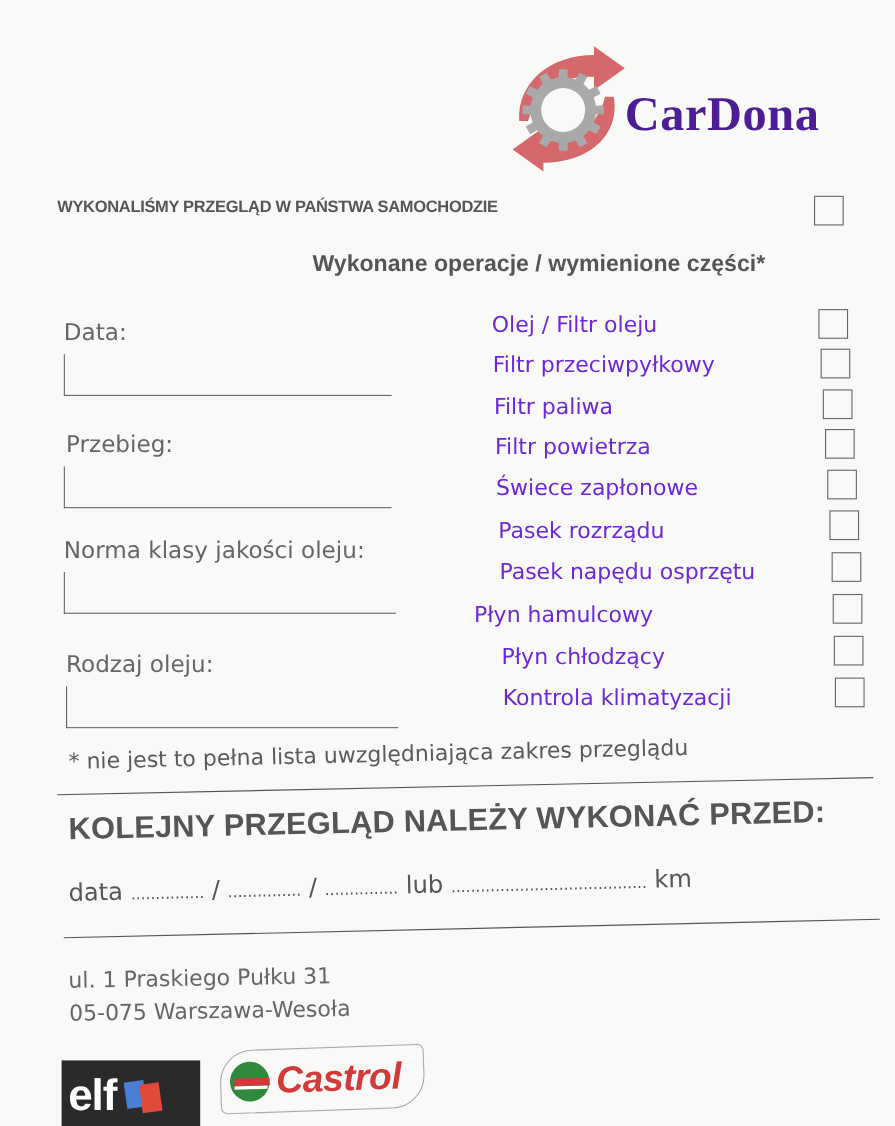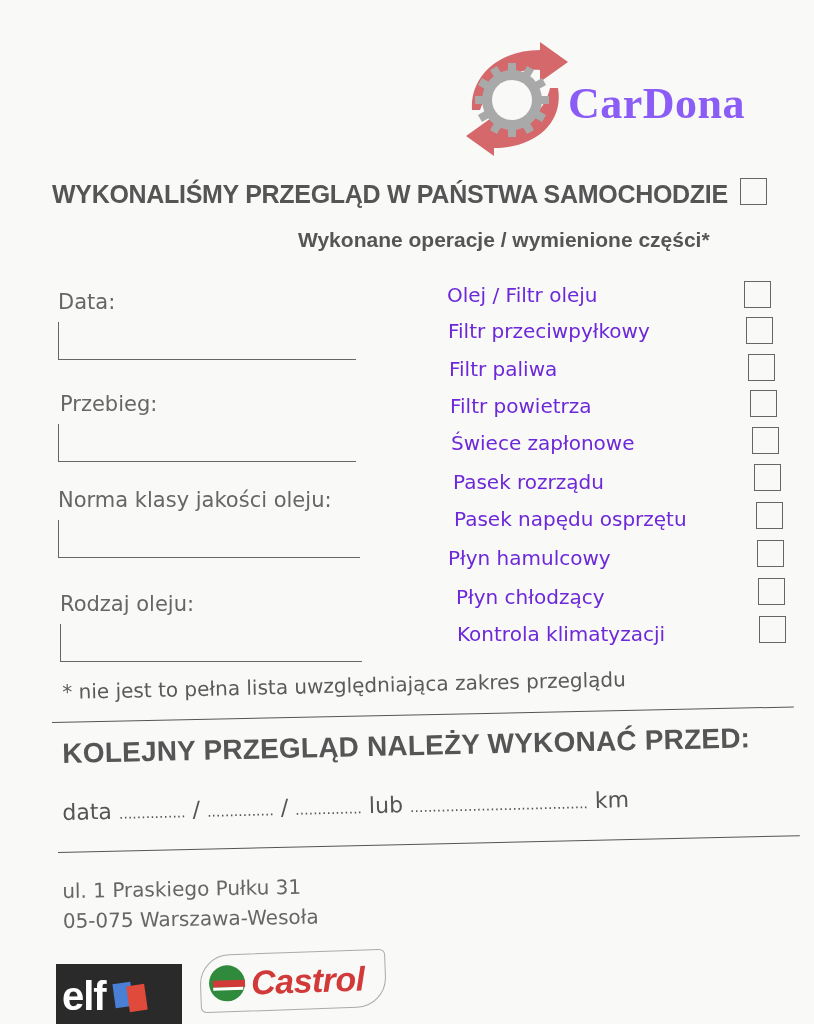--- a/index.html
+++ b/index.html
@@ -14,35 +14,35 @@
   .title {
     left: 46px; top: 52px;
     font-family: "Liberation Sans", sans-serif;
     font-weight: bold; font-size: 32px; line-height: 42px;
     color: #5b5b5b; letter-spacing: 0.5px;
   }
   .logo { left: 460px; top: 40px; width: 330px; height: 118px; }
   .brand {
     left: 568px; top: 78px;
     font-family: "Liberation Serif", serif; font-weight: bold;
-    font-size: 44px; color: #8b5cf6; letter-spacing: 0.5px;
+    font-size: 44px; color: #4c1d95; letter-spacing: 0.5px;
   }
   .headline {
     left: 52px; top: 180px;
     font-family: "Liberation Sans", sans-serif; font-weight: bold;
-    font-size: 25px; color: #555; letter-spacing: -0.3px;
+    font-size: 15px; color: #555; letter-spacing: -0.3px;
   }
   .cb {
     width: 27px; height: 27px; border: 1.6px solid #666; box-sizing: border-box;
     background: transparent;
   }
   .subhead {
     left: 284px; top: 228px;
     font-family: "Liberation Sans", sans-serif; font-weight: bold;
-    font-size: 21px; color: #555; margin-left: 14px;
+    font-size: 21px; color: #555;
   }
   .field-label { font-size: 21px; color: #666; font-family: "DejaVu Sans", sans-serif; }
   .field-line {
     border-left: 1.6px solid #666; border-bottom: 1.6px solid #666;
     width: 298px; height: 38px; box-sizing: border-box;
   }
   .op-item {
     font-size: 20px; color: #6d28d9; white-space: nowrap;
     font-family: "DejaVu Sans", sans-serif;
   }
@@ -140,21 +140,21 @@
 
 <div class="abs op-item" style="left:451px; top:431px;">Świece zapłonowe</div>
 <div class="abs cb" style="left:752px; top:427px;"></div>
 
 <div class="abs op-item" style="left:453px; top:470px;">Pasek rozrządu</div>
 <div class="abs cb" style="left:754px; top:464px;"></div>
 
 <div class="abs op-item" style="left:454px; top:507px;">Pasek napędu osprzętu</div>
 <div class="abs cb" style="left:756px; top:502px;"></div>
 
-<div class="abs op-item" style="left:448px; top:546px;">Płyn hamulcowy</div>
+<div class="abs op-item" style="left:431px; top:546px;">Płyn hamulcowy</div>
 <div class="abs cb" style="left:757px; top:540px;"></div>
 
 <div class="abs op-item" style="left:456px; top:585px;">Płyn chłodzący</div>
 <div class="abs cb" style="left:758px; top:578px;"></div>
 
 <div class="abs op-item" style="left:457px; top:622px;">Kontrola klimatyzacji</div>
 <div class="abs cb" style="left:759px; top:616px;"></div>
 
 <div class="abs note">* nie jest to pełna lista uwzględniająca zakres przeglądu</div>
 <div class="abs hr" style="left:52px; top:722px; width:742px; transform:rotate(-1.2deg); transform-origin:left;"></div>

